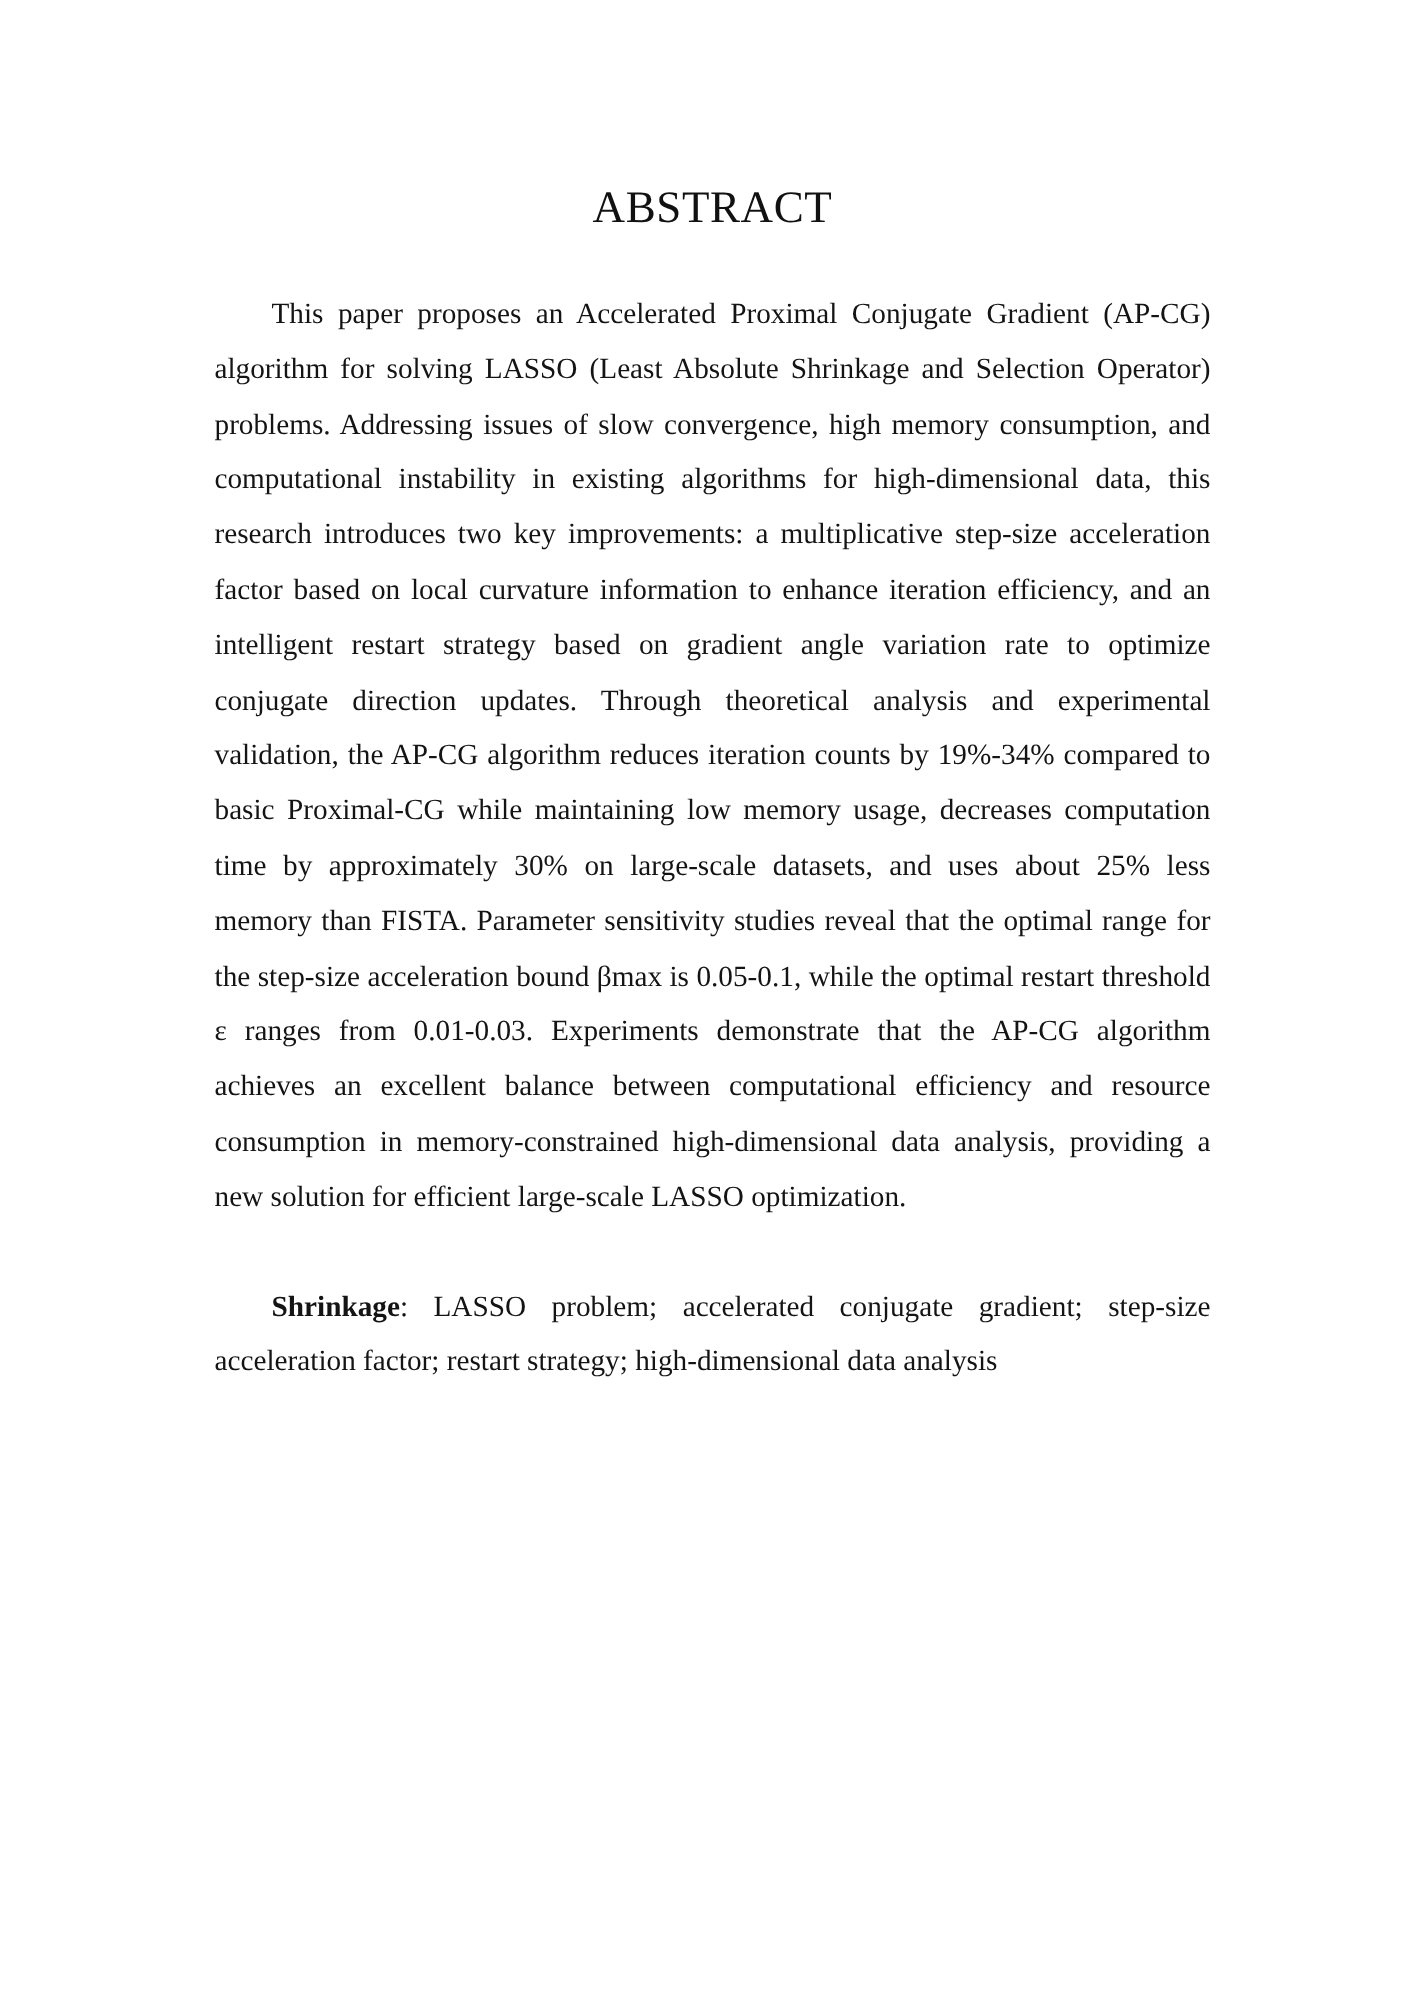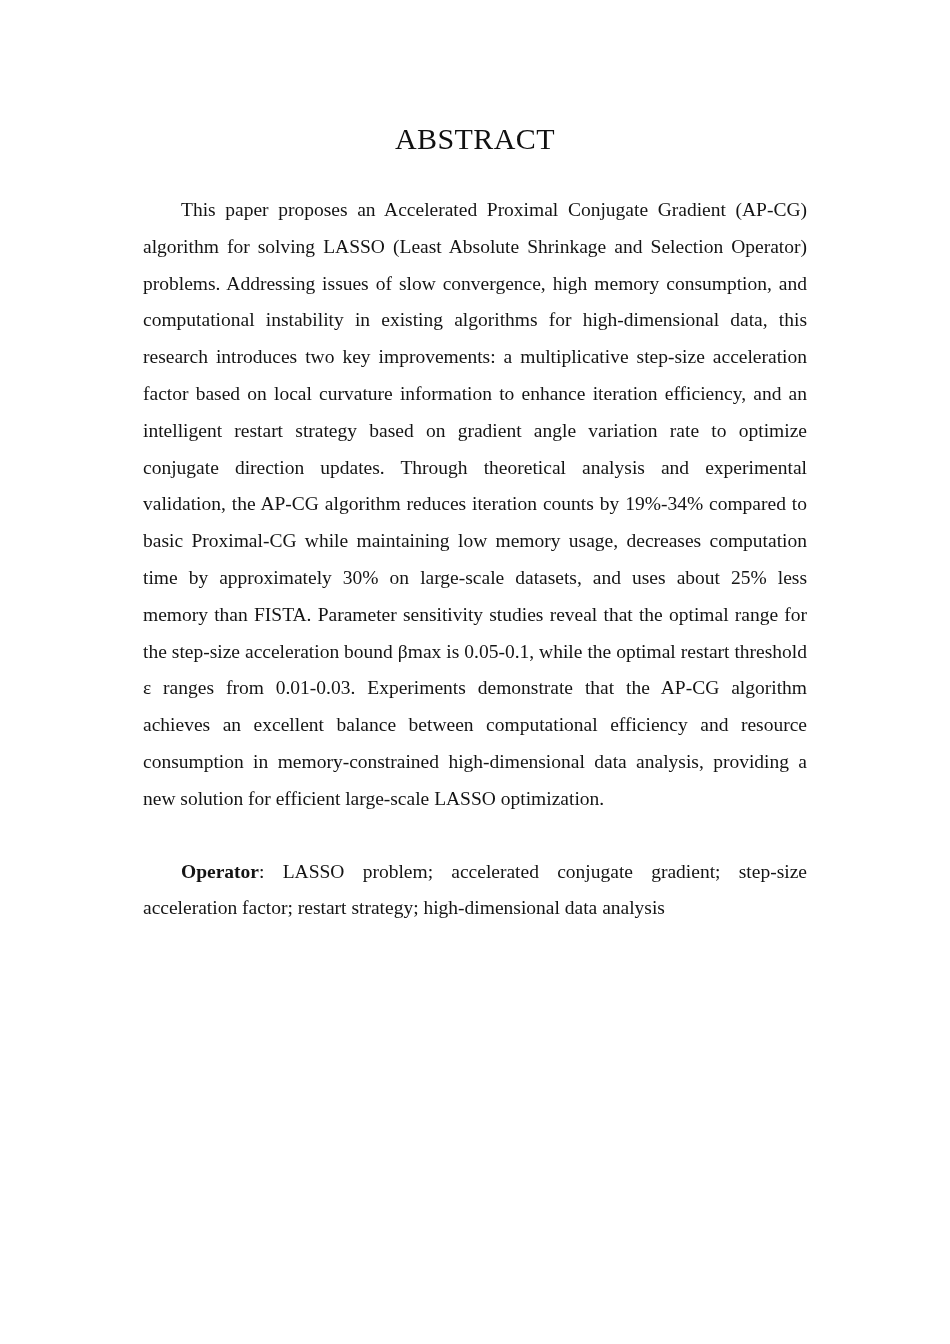--- a/index.html
+++ b/index.html
@@ -105,21 +105,21 @@
 <div class="page">
 
   <div class="doc-title">ABSTRACT</div>
 
   <div class="body-block">
 
     <p class="para">This paper proposes an Accelerated Proximal Conjugate Gradient (AP-CG) algorithm for solving LASSO (Least Absolute Shrinkage and Selection Operator) problems. Addressing issues of slow convergence, high memory consumption, and computational instability in existing algorithms for high-dimensional data, this research introduces two key improvements: a multiplicative step-size acceleration factor based on local curvature information to enhance iteration efficiency, and an intelligent restart strategy based on gradient angle variation rate to optimize conjugate direction updates. Through theoretical analysis and experimental validation, the AP-CG algorithm reduces iteration counts by 19%-34% compared to basic Proximal-CG while maintaining low memory usage, decreases computation time by approximately 30% on large-scale datasets, and uses about 25% less memory than FISTA. Parameter sensitivity studies reveal that the optimal range for the step-size acceleration bound βmax is 0.05-0.1, while the optimal restart threshold ε ranges from 0.01-0.03. Experiments demonstrate that the AP-CG algorithm achieves an excellent balance between computational efficiency and resource consumption in memory-constrained high-dimensional data analysis, providing a new solution for efficient large-scale LASSO optimization.</p>
 
     <div class="gap-line"></div>
 
-    <p class="keywords"><span class="kw-label">Operator</span><span>: </span><span>LASSO problem; accelerated conjugate gradient; step-size acceleration factor; restart strategy; high-dimensional data analysis</span></p>
+    <p class="keywords"><span class="kw-label">Shrinkage</span><span>: </span><span>LASSO problem; accelerated conjugate gradient; step-size acceleration factor; restart strategy; high-dimensional data analysis</span></p>
 
   </div>
 
   <div class="stray-mark">目</div>
 
   <div class="page-number">II</div>
 
 </div>
 
 </body></html>

